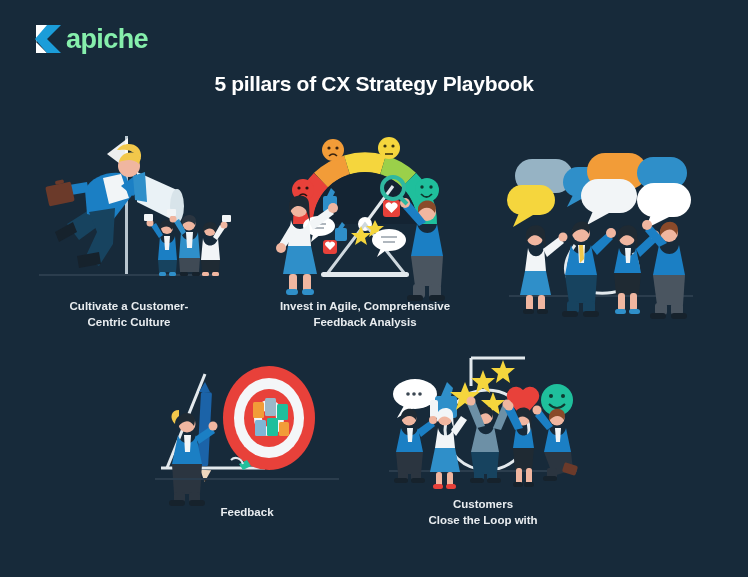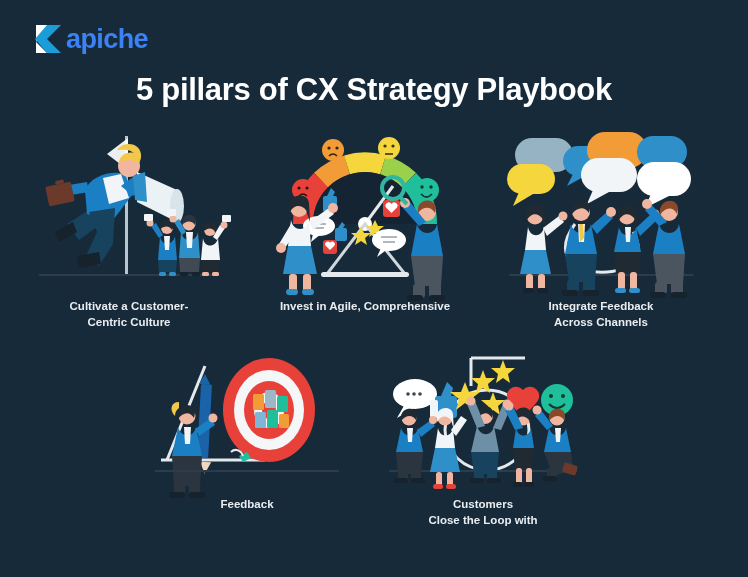--- a/index.html
+++ b/index.html
@@ -9,32 +9,32 @@
     font-family:"Liberation Sans", sans-serif;
     overflow:hidden;
     position:relative;
   }
   .page{position:relative;width:748px;height:577px;background:#172a3a;}
 
   
   .logo{position:absolute;left:34px;top:22px;display:flex;align-items:center;height:34px;}
   .logo-mark{width:34px;height:34px;position:relative;flex:none;}
   .logo-text{
-    color:#3b82f6;font-size:27px;font-weight:700;letter-spacing:-0.6px;
+    color:#86efac;font-size:27px;font-weight:700;letter-spacing:-0.6px;
     line-height:34px;margin-left:-2px;
   }
 
   
   .title{
     position:absolute;left:0;right:0;top:72px;text-align:center;
-    color:#ffffff;font-size:31px;font-weight:700;letter-spacing:-0.3px;
+    color:#ffffff;font-size:21px;font-weight:700;letter-spacing:-0.3px;
   }
 
   
-  .row{position:absolute;left:0;right:18px;display:flex;justify-content:center;}
+  .row{position:absolute;left:0;right:18px;display:flex;justify-content:center;align-items:center;}
   .row-top{top:128px;}
   .row-bottom{top:352px;}
   .cell{width:236px;display:flex;flex-direction:column;align-items:center;}
   .row-bottom .cell{width:236px;}
   .art{width:200px;height:160px;position:relative;}
   .row-bottom .art{height:130px;}
   .caption{
     margin-top:10px;width:200px;text-align:center;
     color:#e9edf0;font-size:11.5px;font-weight:700;line-height:16px;
   }
@@ -232,20 +232,21 @@
             <rect x="28" y="101" width="16" height="6" rx="3" fill="#16222c"></rect>
             <path d="M18 32 L2 14 L9 8 L25 28 Z" fill="#1b7fc4"></path>
             <circle cx="4" cy="9" r="5" fill="#f0b6a0"></circle>
             <circle cx="-8" cy="-6" r="11" fill="none" stroke="#2fb8a0" stroke-width="4"></circle>
             <line x1="-2" y1="2" x2="6" y2="10" stroke="#2fb8a0" stroke-width="4"></line>
           </g>
         </svg>
       </div>
       <div class="caption">
         <div>Invest in Agile, Comprehensive</div>
+        <div>Feedback Analysis</div>
       </div>
     </div>
 
     <div class="cell">
       <div class="art">
         <svg width="200" height="160" viewBox="0 0 200 160">
 
           <g>
             <rect x="14" y="10" width="58" height="34" rx="17" fill="#96b3c4"></rect>
             <polygon points="26,42 20,56 38,44" fill="#96b3c4"></polygon>
@@ -328,24 +329,20 @@
             <path d="M6 60 L38 60 L36 90 L10 90 Z" fill="#4a5560"></path>
             <rect x="8" y="88" width="12" height="12" rx="3" fill="#4a5560"></rect>
             <rect x="24" y="88" width="12" height="12" rx="3" fill="#4a5560"></rect>
             <rect x="3" y="98" width="16" height="6" rx="3" fill="#16222c"></rect>
             <rect x="24" y="98" width="16" height="6" rx="3" fill="#16222c"></rect>
             <path d="M12 32 L-2 16 L4 10 L20 28 Z" fill="#1b7fc4"></path>
             <circle cx="0" cy="10" r="5" fill="#f0b6a0"></circle>
           </g>
         </svg>
       </div>
-      <div class="caption">
-        <div>Integrate Feedback</div>
-        <div>Across Channels</div>
-      </div>
     </div>
   </div>
 
   <div class="row row-bottom">
 
     <div class="cell">
       <div class="art">
         <svg width="200" height="130" viewBox="0 0 200 130">
 
           <path d="M20 108 L58 14" fill="none" stroke="#e3e9ed" stroke-width="3"></path>

